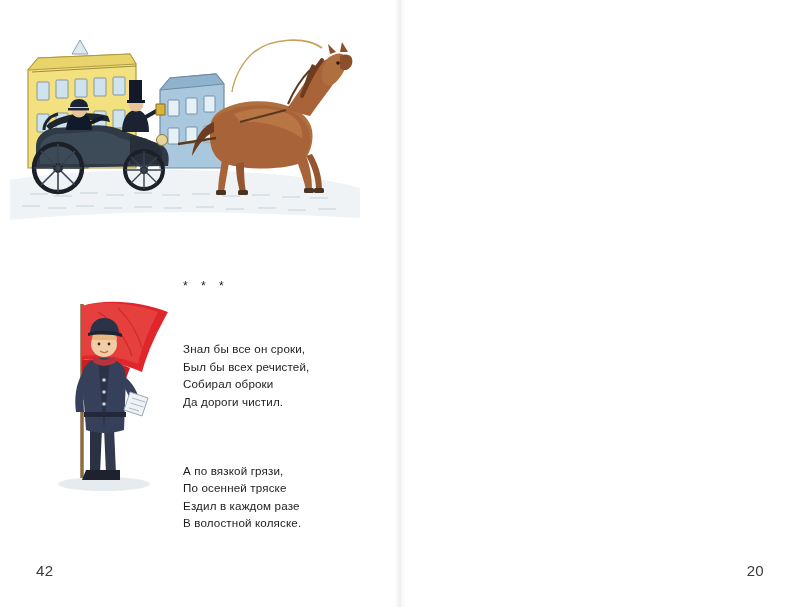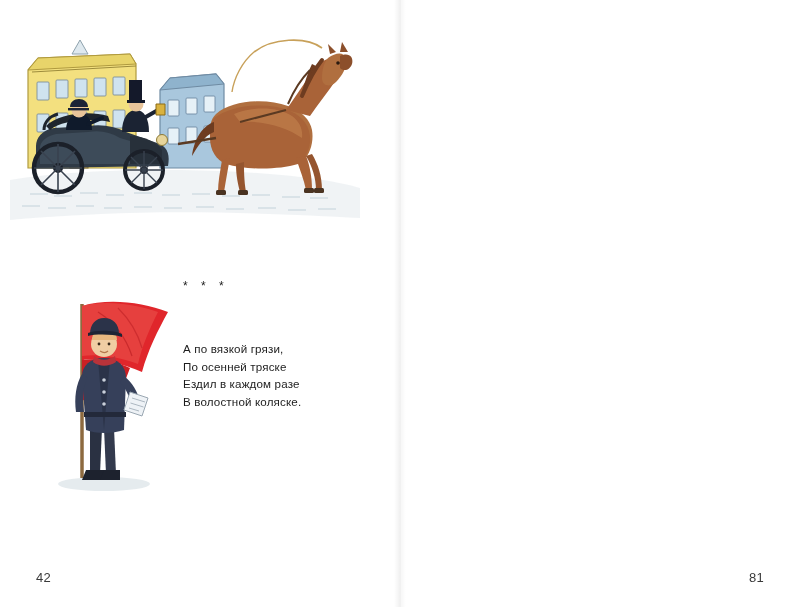--- a/index.html
+++ b/index.html
@@ -34,22 +34,22 @@
     left: 394px;
     top: 0;
     width: 12px;
     height: 607px;
     background: linear-gradient(to right, rgba(0,0,0,0.00) 0%, rgba(0,0,0,0.05) 45%, rgba(0,0,0,0.07) 50%, rgba(0,0,0,0.03) 60%, rgba(0,0,0,0.0) 100%);
     pointer-events: none;
   }
 
   .folio {
     position: absolute;
-    bottom: 22px;
-    font-size: 13px;
+    bottom: 28px;
+    font-size: 15px;
     color: #3a3a3a;
     letter-spacing: 0.3px;
   }
   .folio-left { left: 36px; }
   .folio-right { right: 36px; }
 
   .poem {
     position: absolute;
     font-size: 11.6px;
     line-height: 17.6px;
@@ -219,20 +219,24 @@
             <g stroke="#39424f" stroke-width="1.4">
               <path d="M134 133 L134 171 M115 152 L153 152 M121 139 L147 165 M147 139 L121 165"></path>
             </g>
           </g>
         </g>
       </svg>
     </div>
 
     <div class="poem" id="poem-left">
       <div class="stars">* * *</div>
+      <div class="stanza">Знал бы все он сроки,
+Был бы всех речистей,
+Собирал оброки
+Да дороги чистил.</div>
       <div class="stanza">А по вязкой грязи,
 По осенней тряске
 Ездил в каждом разе
 В волостной коляске.</div>
       
     </div>
 
     <div class="illus" id="illus-flag-boy">
       <svg width="140" height="210" viewBox="0 0 140 210">
 
@@ -291,17 +295,17 @@
           <path d="M56 68 C 62 73, 70 73, 77 68 L78 74 C 70 79, 62 79, 55 74 Z" fill="#b8333a"></path>
         </g>
       </svg>
     </div>
 
     <div class="folio folio-left">42</div>
   </div>
 
   <div class="page page-right">
 
-    <div class="folio folio-right">81</div>
+    <div class="folio folio-right">20</div>
   </div>
 
   <div class="gutter-shadow"></div>
 </div>
 
 </body></html>

